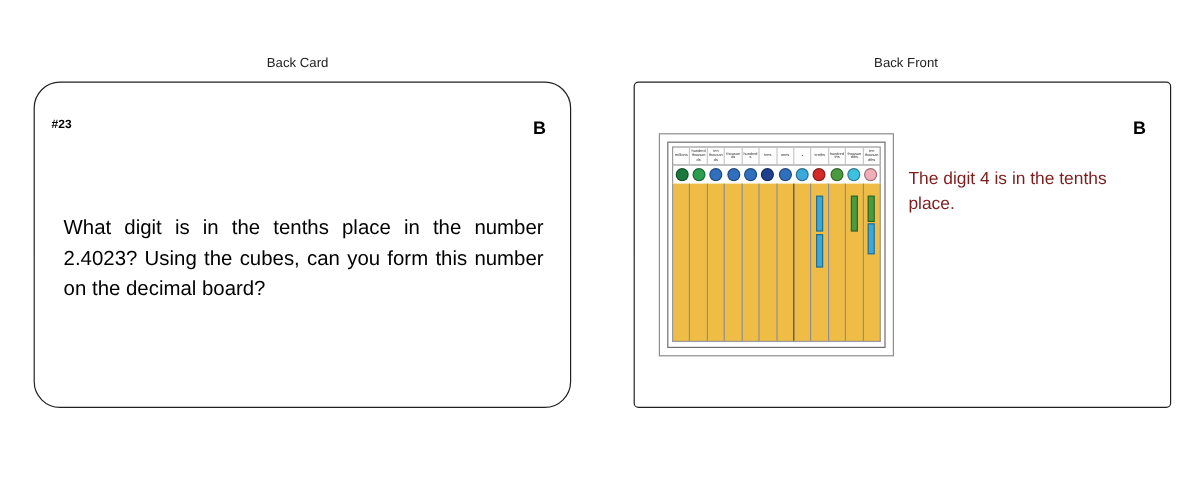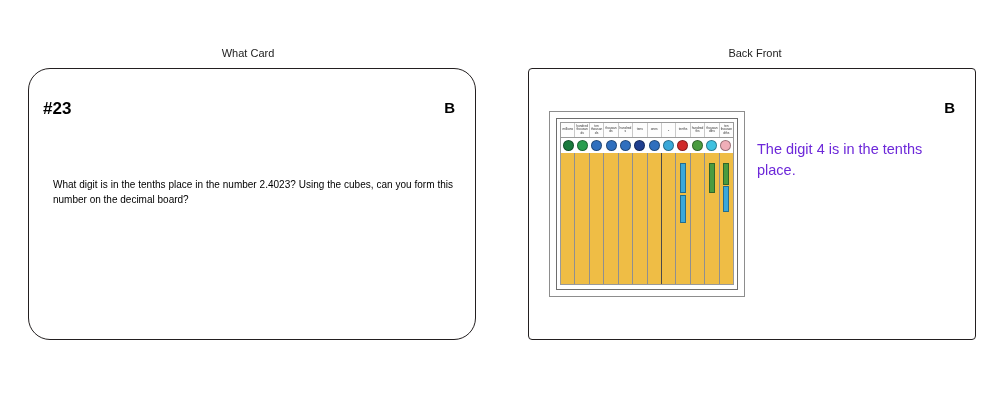--- a/index.html
+++ b/index.html
@@ -42,38 +42,38 @@
     top: 68px;
     width: 448px;
     height: 272px;
     border-radius: 4px;
   }
 
   .card-number {
     position: absolute;
     left: 14px;
     top: 30px;
-    font-size: 17px;
+    font-size: 10px;
     font-weight: bold;
     color: #000000;
   }
   .card-letter {
     position: absolute;
     right: 20px;
     top: 30px;
     font-size: 15px;
     font-weight: bold;
     color: #000000;
   }
   .front-text {
     position: absolute;
     left: 24px;
     top: 108px;
     width: 400px;
-    font-size: 10px;
+    font-size: 17px;
     line-height: 1.5;
     color: #000000;
     text-align: justify;
     text-justify: inter-word;
   }
 
   
   .back-body {
     position: absolute;
     left: 20px;
@@ -83,21 +83,21 @@
     align-items: flex-start;
   }
   .board-wrap {
     width: 196px;
     flex: 0 0 196px;
   }
   .back-text {
     margin-left: 12px;
     font-size: 14.5px;
     line-height: 1.45;
-    color: #6d28d9;
+    color: #7f1d1d;
     padding-top: 28px;
   }
 
   
   .board-outer {
     background: #ffffff;
     border: 1px solid #8d8d8d;
     padding: 6px;
     box-sizing: border-box;
     width: 196px;
@@ -183,21 +183,21 @@
     left: 50%;
     transform: translateX(-50%);
     width: 6px;
     box-sizing: border-box;
     border: 0.5px solid rgba(0,0,0,0.35);
   }
 </style>
 </head>
 <body>
 
-<div class="card-label" id="front-label">What Card</div>
+<div class="card-label" id="front-label">Back Card</div>
 
 <div class="card-label" id="back-label">Back Front</div>
 
 <div class="card" id="front-card">
   <div class="card-number">#23</div>
   <div class="card-letter">B</div>
   <div class="front-text">What digit is in the tenths place in the number 2.4023? Using the cubes, can you form this number on the decimal board?</div>
 </div>
 
 <div class="card" id="back-card">

